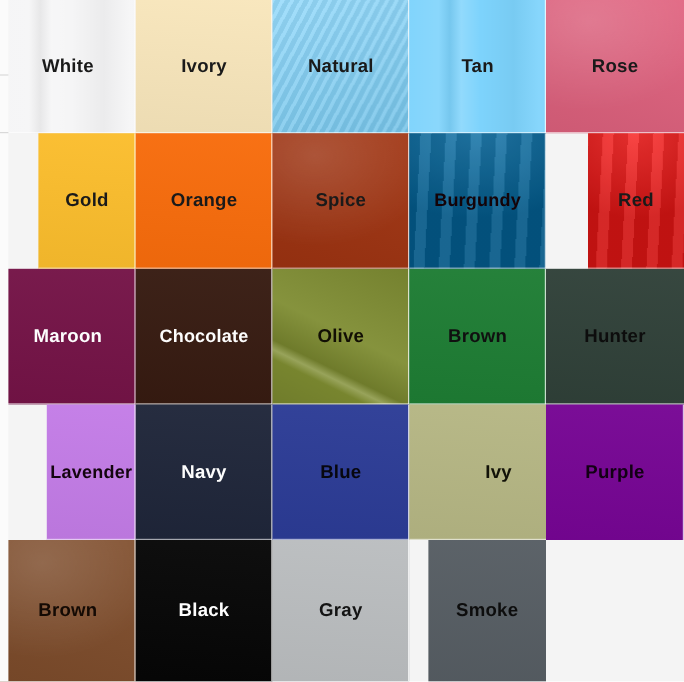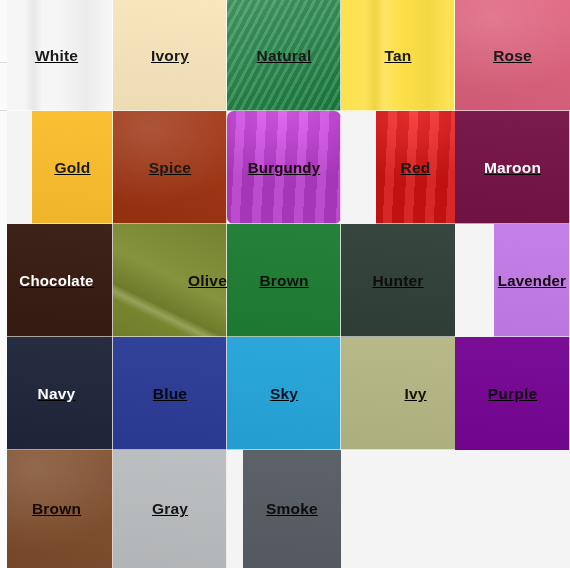--- a/index.html
+++ b/index.html
@@ -26,21 +26,20 @@
     position:absolute; left:0; width:7px; height:1px;
     background:#d9d9d9;
   }
   .grid {
     position:absolute; left:0; top:0;
     width:570px; height:568px;
     display:grid;
     grid-template-columns: 113px 114px 114px 114px 115px;
     grid-template-rows: 111px 113px 113px 113px 118px;
     gap:0;
-    text-decoration:underline;
   }
   .swatch {
     position:relative;
     overflow:hidden;
     display:flex;
     align-items:center;
     justify-content:center;
   }
   
   .swatch .tex {
@@ -80,50 +79,56 @@
         <span class="label" style="color:#1a1a1a">White</span>
         <span class="seam-v" style="right:0"></span>
         <span class="seam-h" style="bottom:0"></span>
       </div>
       <div class="swatch" style="background: rgb(249, 231, 188);">
         <div class="tex" style="background:linear-gradient(185deg,rgba(255,255,255,.045),rgba(0,0,0,.055));"></div>
         <span class="label" style="color:#1a1a1a">Ivory</span>
         <span class="seam-v" style="right:0"></span>
         <span class="seam-h" style="bottom:0"></span>
       </div>
-      <div class="swatch" style="background: #15803d; justify-content: center;">
+      <div class="swatch" style="background: #7dd3fc; justify-content: center;">
         <div class="tex" style="background:repeating-linear-gradient(118deg,rgba(255,255,255,.13) 0 3px,rgba(0,0,0,.05) 3px 7px),linear-gradient(160deg,rgba(255,255,255,.22),rgba(0,0,0,.09));"></div>
         <span class="label" style="color:#1a1a1a">Natural</span>
         <span class="seam-v" style="right:0"></span>
         <span class="seam-h" style="bottom:0"></span>
       </div>
-      <div class="swatch" style="background: #fde047;">
+      <div class="swatch" style="background: #7dd3fc;">
         <div class="tex" style="background:linear-gradient(90deg,rgba(255,255,255,0) 0%,rgba(255,255,255,.10) 26%,rgba(0,0,0,.055) 33%,rgba(255,255,255,.16) 40%,rgba(255,255,255,0) 52%,rgba(0,0,0,.04) 72%,rgba(255,255,255,.08) 88%,rgba(255,255,255,0) 100%);"></div>
         <span class="label" style="color:#1a1a1a">Tan</span>
         <span class="seam-v" style="right:0"></span>
         <span class="seam-h" style="bottom:0"></span>
       </div>
       <div class="swatch" style="background: rgb(226, 98, 127);">
         <div class="tex" style="background:radial-gradient(120% 90% at 34% 22%,rgba(255,255,255,.14),rgba(255,255,255,0) 62%),linear-gradient(200deg,rgba(255,255,255,.05),rgba(0,0,0,.10));"></div>
         <span class="label" style="color:#1a1a1a">Rose</span>
         <span class="seam-h" style="bottom:0"></span>
       </div>
       <div class="swatch" style="background: rgb(252, 190, 44); margin-left: 32px;">
         <div class="tex" style="background:linear-gradient(185deg,rgba(255,255,255,.045),rgba(0,0,0,.055));"></div>
         <span class="label" style="color:#1a1a1a">Gold</span>
         <span class="seam-v" style="right:0"></span>
         <span class="seam-h" style="bottom:0"></span>
       </div>
+      <div class="swatch" style="background: rgb(249, 108, 11);">
+        <div class="tex" style="background:linear-gradient(185deg,rgba(255,255,255,.045),rgba(0,0,0,.055));"></div>
+        <span class="label" style="color:#1a1a1a">Orange</span>
+        <span class="seam-v" style="right:0"></span>
+        <span class="seam-h" style="bottom:0"></span>
+      </div>
       <div class="swatch" style="background: rgb(161, 51, 16);">
         <div class="tex" style="background:radial-gradient(120% 90% at 34% 22%,rgba(255,255,255,.14),rgba(255,255,255,0) 62%),linear-gradient(200deg,rgba(255,255,255,.05),rgba(0,0,0,.10));"></div>
         <span class="label" style="color:#1a1a1a">Spice</span>
         <span class="seam-v" style="right:0"></span>
         <span class="seam-h" style="bottom:0"></span>
       </div>
-      <div class="swatch lg" style="background: #d946ef; border-radius: 7px;">
+      <div class="swatch lg" style="background: #0369a1;">
         <div class="tex" style="background:repeating-linear-gradient(93deg,rgba(255,255,255,.085) 0 9px,rgba(0,0,0,.085) 9px 21px),radial-gradient(110% 70% at 50% 6%,rgba(255,255,255,.12),rgba(0,0,0,.16) 78%);"></div>
         <span class="label" style="color:#140308">Burgundy</span>
         <span class="seam-v" style="right:0"></span>
         <span class="seam-h" style="bottom:0"></span>
       </div>
       <div class="swatch" style="background: rgb(249, 24, 23); margin-left: 35px;">
         <div class="tex" style="background:repeating-linear-gradient(93deg,rgba(255,255,255,.085) 0 9px,rgba(0,0,0,.085) 9px 21px),radial-gradient(110% 70% at 50% 6%,rgba(255,255,255,.12),rgba(0,0,0,.16) 78%);"></div>
         <span class="label" style="color:#1a1a1a">Red</span>
         <span class="seam-h" style="bottom:0"></span>
       </div>
@@ -132,21 +137,21 @@
         <span class="label" style="color:#fdfdfd">Maroon</span>
         <span class="seam-v" style="right:0"></span>
         <span class="seam-h" style="bottom:0"></span>
       </div>
       <div class="swatch lg" style="background: rgb(54, 26, 16);">
         <div class="tex" style="background:linear-gradient(185deg,rgba(255,255,255,.045),rgba(0,0,0,.055));"></div>
         <span class="label" style="color:#fdfdfd">Chocolate</span>
         <span class="seam-v" style="right:0"></span>
         <span class="seam-h" style="bottom:0"></span>
       </div>
-      <div class="swatch" style="background: rgb(126, 140, 49); justify-content: flex-end;">
+      <div class="swatch" style="background: rgb(126, 140, 49);">
         <div class="tex" style="background:linear-gradient(26deg,rgba(0,0,0,.14) 0%,rgba(0,0,0,.05) 27%,rgba(255,255,255,.20) 31%,rgba(0,0,0,.12) 35%,rgba(255,255,255,.06) 52%,rgba(0,0,0,.10) 100%);"></div>
         <span class="label" style="color:#120f04">Olive</span>
         <span class="seam-v" style="right:0"></span>
         <span class="seam-h" style="bottom:0"></span>
       </div>
       <div class="swatch" style="background: rgb(29, 125, 51);">
         <div class="tex" style="background:linear-gradient(185deg,rgba(255,255,255,.045),rgba(0,0,0,.055));"></div>
         <span class="label" style="color:#101010">Brown</span>
         <span class="seam-v" style="right:0"></span>
         <span class="seam-h" style="bottom:0"></span>
@@ -164,44 +169,43 @@
       </div>
       <div class="swatch" style="background: rgb(30, 37, 57);">
         <div class="tex" style="background:linear-gradient(185deg,rgba(255,255,255,.045),rgba(0,0,0,.055));"></div>
         <span class="label" style="color:#fdfdfd">Navy</span>
         <span class="seam-v" style="right:0"></span>
         <span class="seam-h" style="bottom:0"></span>
       </div>
       <div class="swatch" style="background: rgb(43, 59, 150);">
         <div class="tex" style="background:linear-gradient(185deg,rgba(255,255,255,.045),rgba(0,0,0,.055));"></div>
         <span class="label" style="color:#07070f">Blue</span>
-        <span class="seam-v" style="right:0"></span>
-        <span class="seam-h" style="bottom:0"></span>
-      </div>
-      <div class="swatch" style="background: rgb(36, 165, 218);">
-        <div class="tex" style="background:linear-gradient(185deg,rgba(255,255,255,.045),rgba(0,0,0,.055));"></div>
-        <span class="label" style="color:#0a1020">Sky</span>
         <span class="seam-v" style="right:0"></span>
         <span class="seam-h" style="bottom:0"></span>
       </div>
       <div class="swatch" style="background: rgb(182, 183, 132); padding-left: 35px;">
         <div class="tex" style="background:linear-gradient(185deg,rgba(255,255,255,.045),rgba(0,0,0,.055));"></div>
         <span class="label" style="color:#121208">Ivy</span>
         <span class="seam-h" style="bottom:0"></span>
       </div>
       <div class="swatch" style="background: rgb(118, 4, 148);">
         <div class="tex" style="background:linear-gradient(185deg,rgba(255,255,255,.045),rgba(0,0,0,.055));"></div>
         <span class="label" style="color:#120014">Purple</span>
         <span class="seam-v" style="right:0"></span>
       </div>
       <div class="swatch" style="background: rgb(128, 77, 43);">
         <div class="tex" style="background:radial-gradient(120% 90% at 34% 22%,rgba(255,255,255,.14),rgba(255,255,255,0) 62%),linear-gradient(200deg,rgba(255,255,255,.05),rgba(0,0,0,.10));"></div>
         <span class="label" style="color:#140a04">Brown</span>
         <span class="seam-v" style="right:0"></span>
       </div>
+      <div class="swatch" style="background: rgb(5, 5, 5);">
+        <div class="tex" style="background:linear-gradient(185deg,rgba(255,255,255,.045),rgba(0,0,0,.055));"></div>
+        <span class="label" style="color:#fdfdfd">Black</span>
+        <span class="seam-v" style="right:0"></span>
+      </div>
       <div class="swatch" style="background: rgb(187, 190, 192);">
         <div class="tex" style="background:linear-gradient(185deg,rgba(255,255,255,.045),rgba(0,0,0,.055));"></div>
         <span class="label" style="color:#141414">Gray</span>
         <span class="seam-v" style="right:0"></span>
       </div>
       <div class="swatch" style="background: rgb(86, 93, 99); margin-left: 16px;">
         <div class="tex" style="background:linear-gradient(185deg,rgba(255,255,255,.045),rgba(0,0,0,.055));"></div>
         <span class="label" style="color:#0d0d0d">Smoke</span>
       </div>
     </div>

